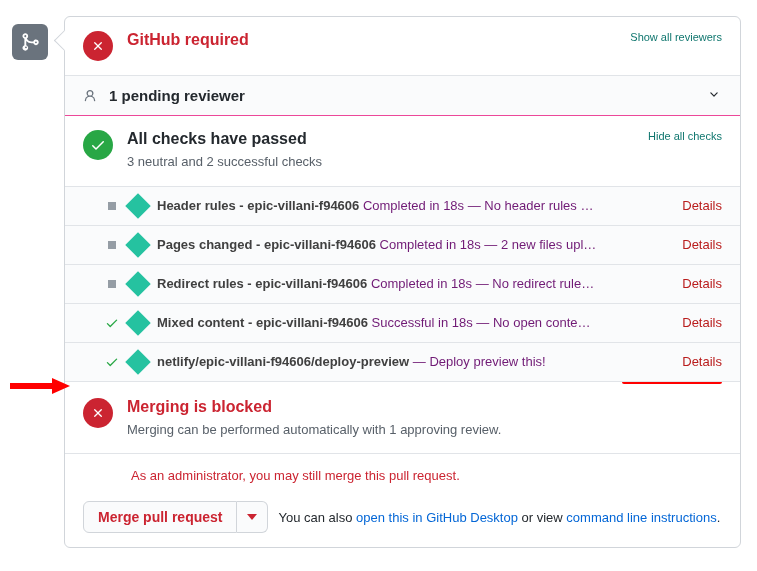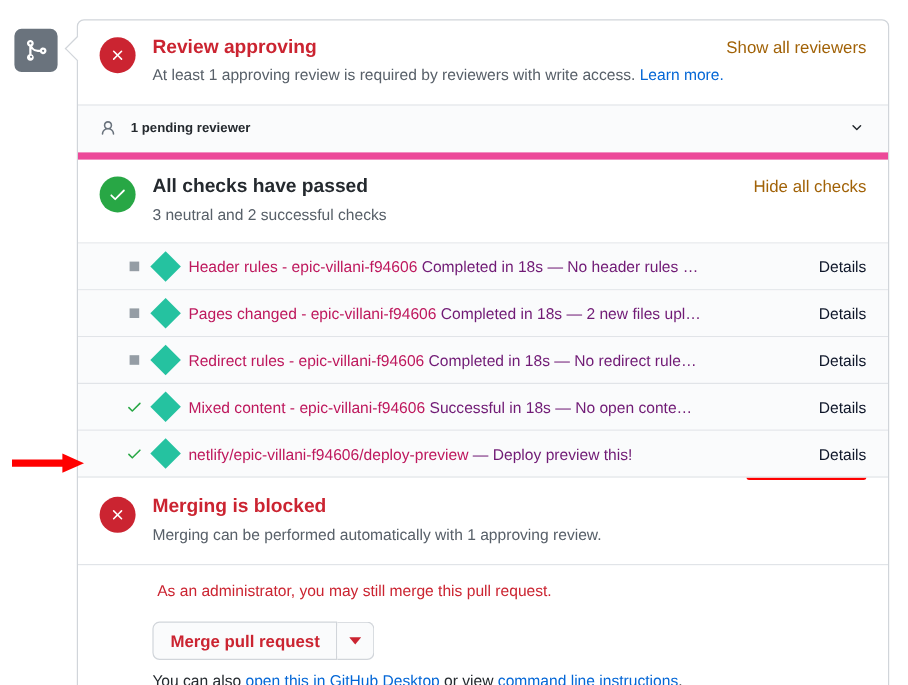--- a/index.html
+++ b/index.html
@@ -77,33 +77,33 @@
   .section .content { flex: 1; min-width: 0; }
   .section h3 { font-size: 16px; font-weight: 600; margin-bottom: 4px; }
   .title-red { color: #cb2431; }
   .desc { color: #586069; font-size: 13px; line-height: 1.5; }
   .link { color: #0366d6; text-decoration: none; }
 
   .right-link {
     position: absolute;
     right: 18px;
     top: 14px;
-    color: #a16207;
-    font-size: 14px;
+    color: #0f766e;
+    font-size: 11px;
     text-align: right;
   }
 
   .pending-row {
     padding: 10px 18px;
     background: #fafbfc;
-    border-bottom: 6px solid #ec4899;
+    border-bottom: 1px solid #ec4899;
     display: flex;
     align-items: center;
     gap: 12px;
-    font-size: 11px;
+    font-size: 15px;
     font-weight: 600;
   }
   .pending-row .chevron { margin-left: auto; }
 
   .check-row {
     padding: 10px 18px 10px 40px;
     background: #fafbfc;
     border-bottom: 1px solid #e1e4e8;
     display: flex;
     align-items: center;
@@ -126,35 +126,35 @@
     background: #25c2a0;
     flex-shrink: 0;
   }
   .check-text {
     flex: 1;
     white-space: nowrap;
     overflow: hidden;
     text-overflow: ellipsis;
     min-width: 0;
   }
-  .check-name { font-weight: 400; color: #be185d; text-align: center; }
+  .check-name { font-weight: 700; color: #404040; text-align: center; }
   .check-meta { color: #701a75; margin-top: 12px; }
-  .details-link { color: #0f172a; flex-shrink: 0; }
+  .details-link { color: #b91c1c; flex-shrink: 0; }
 
   .footer {
     padding: 14px 18px;
   }
   .admin-note {
     color: #cb2431;
     font-size: 13px;
     margin-bottom: 10px;
     padding-bottom: 8px;
     margin-left: 48px;
   }
-  .merge-row { display: flex; align-items: center; gap: 10px; flex-wrap: wrap; margin-left: 44px; }
+  .merge-row { display: flex; align-items: center; gap: 10px; flex-wrap: wrap; }
   .btn-group { display: flex; }
   .btn {
     border: 1px solid #d1d5da;
     background: #fafbfc;
     color: #cb2431;
     font-weight: 600;
     font-size: 14px;
     padding: 7px 14px;
     border-radius: 6px 0 0 6px;
     cursor: pointer;
@@ -196,25 +196,21 @@
 
   <div class="pr-box">
 
     <div class="section">
       <div class="status-circle status-red">
         <svg width="14" height="14" viewBox="0 0 16 16" fill="#fff">
             <path d="M3.72 3.72a.75.75 0 0 1 1.06 0L8 6.94l3.22-3.22a.75.75 0 1 1 1.06 1.06L9.06 8l3.22 3.22a.75.75 0 1 1-1.06 1.06L8 9.06l-3.22 3.22a.75.75 0 0 1-1.06-1.06L6.94 8 3.72 4.78a.75.75 0 0 1 0-1.06z"></path>
           </svg>
       </div>
       <div class="content">
-        <h3 class="title-red">Review approving</h3>
-        <p class="desc">
-          <span>At least 1 approving review is required by reviewers with write access.</span>
-          <a class="link">Learn more.</a>
-        </p>
+        <h3 class="title-red">GitHub required</h3>
       </div>
       <a class="right-link link">Show all reviewers</a>
     </div>
 
     <div class="pending-row">
       <svg width="14" height="14" viewBox="0 0 16 16" fill="#6a737d">
         <path fill-rule="evenodd" d="M10.5 5a2.5 2.5 0 1 1-5 0 2.5 2.5 0 0 1 5 0zm.061 3.073a4 4 0 1 0-5.123 0 6.004 6.004 0 0 0-3.431 5.142.75.75 0 0 0 1.498.07 4.5 4.5 0 0 1 8.99 0 .75.75 0 1 0 1.498-.07 6.004 6.004 0 0 0-3.432-5.142z"></path>
       </svg>
       <span>1 pending reviewer</span>
       <span class="chevron">

